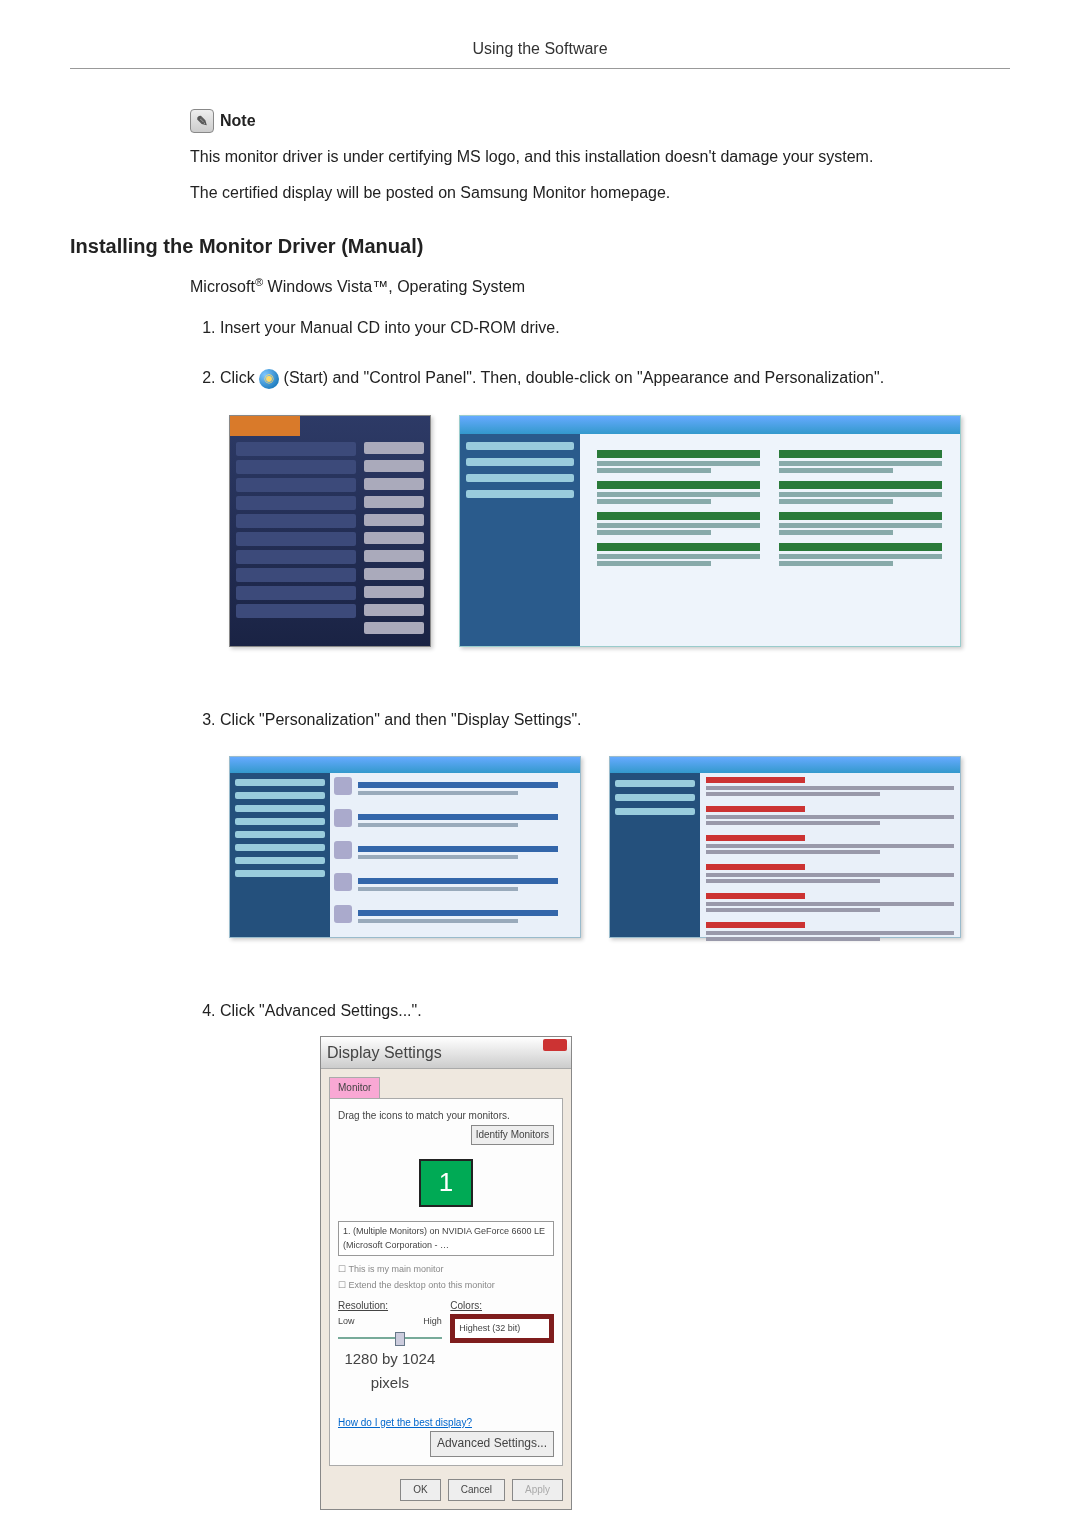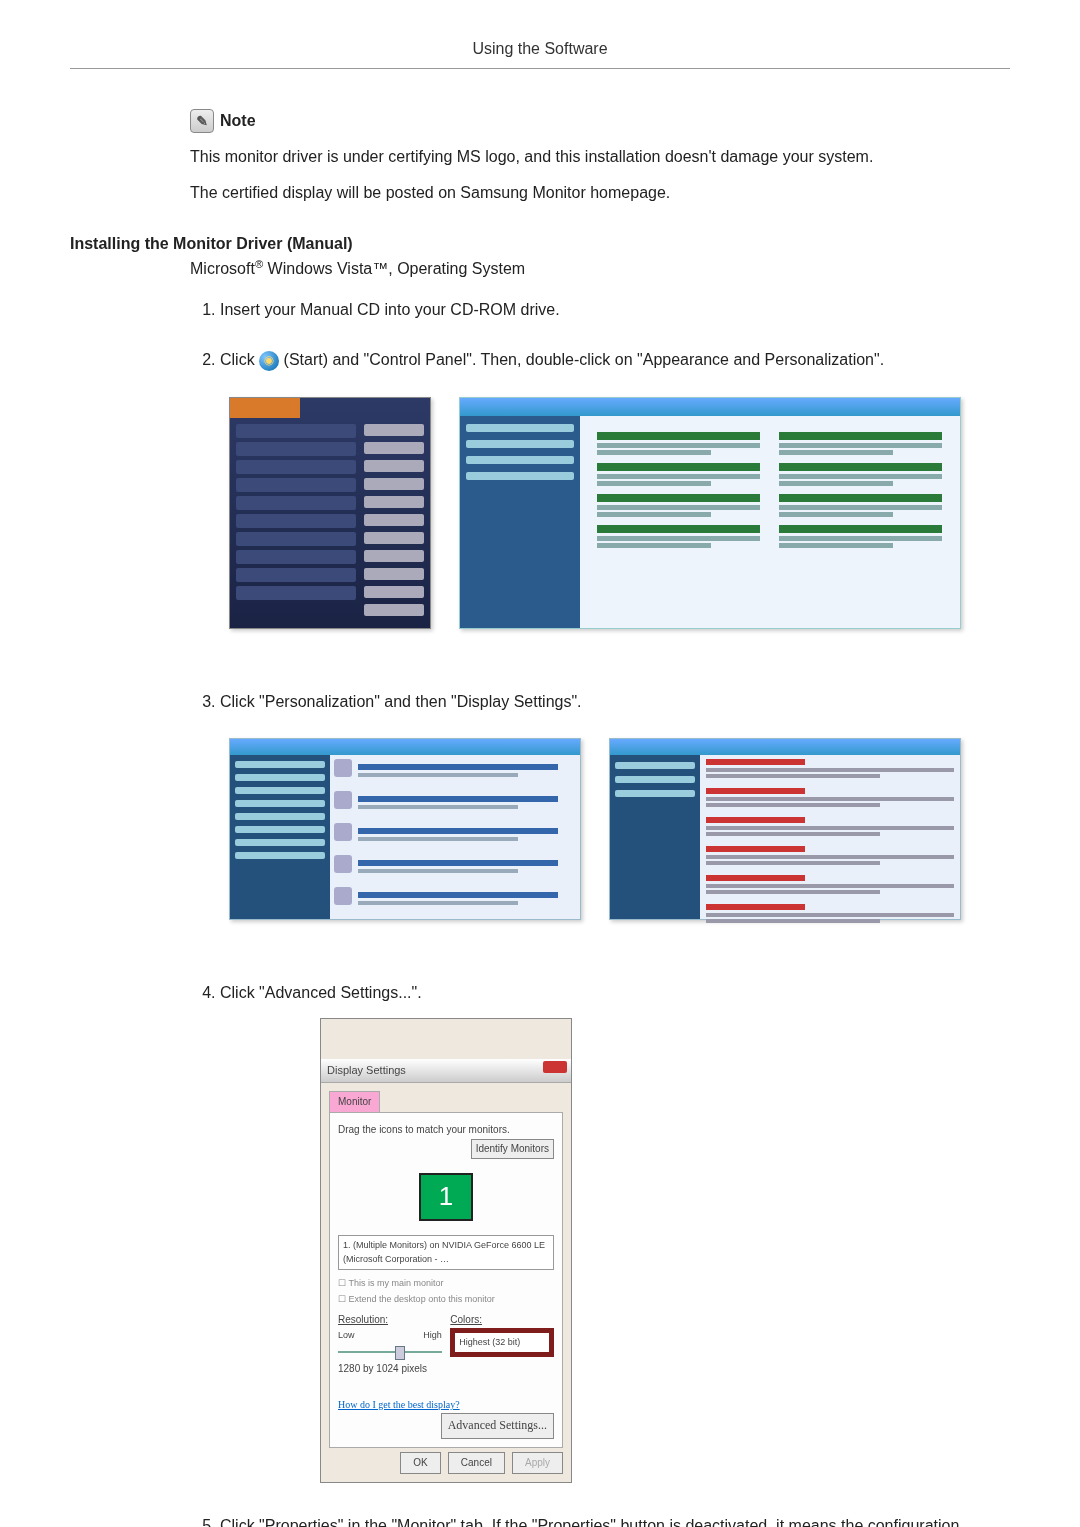--- a/index.html
+++ b/index.html
@@ -42,23 +42,23 @@
     align-items: center;
     justify-content: center;
     font-size: 14px;
     color: #555;
   }
   .note-text p {
     margin: 12px 0;
     line-height: 1.5;
   }
   h2.section-title {
-    font-size: 16px;
+    font-size: 20px;
     font-weight: bold;
-    margin: 20px 0 3px 0;
+    margin: 20px 0 16px 0;
   }
   .subtext {
     margin-left: 120px;
     margin-bottom: 16px;
     line-height: 1.5;
   }
   ol.steps {
     list-style: decimal;
     margin: 0 40px 0 150px;
     padding: 0;
@@ -119,41 +119,41 @@
 
   .shot-d .nav { position:absolute; left:0; top:16px; width:90px; bottom:0; background:#24507c;}
   .shot-d .nav .li{height:7px;background:#9cd;margin:7px 5px;border-radius:2px;}
   .shot-d .body { position:absolute; left:96px; right:6px; top:20px; bottom:6px;}
   .shot-d .blk { margin-bottom:10px;}
   .shot-d .blk .h{height:6px;background:#c33;width:40%;margin-bottom:3px;}
   .shot-d .blk .p{height:4px;background:#99a;margin-bottom:2px;}
   .shot-d .blk .p2{height:4px;background:#99a;width:70%;}
 
   .shot-e { width:250px; border:1px solid #888; margin:12px 0 30px 100px; background:#efe8df; font-size:11px; color:#444;}
-  .shot-e .titlebar { background:linear-gradient(#fff,#ccc); padding:3px 6px; font-size:11px; border-bottom:1px solid #aaa; position:relative;margin-top:40px;}
+  .shot-e .titlebar { background:linear-gradient(#fff,#ccc); padding:3px 6px; font-size:16px; border-bottom:1px solid #aaa; position:relative;}
   .shot-e .titlebar .close{position:absolute;right:4px;top:2px;width:24px;height:12px;background:#c33;border-radius:2px;}
   .shot-e .inner { padding:8px;}
   .shot-e .tab { display:inline-block;padding:2px 8px;border:1px solid #aaa;border-bottom:none;background:#f9a8d4;font-size:10px;}
   .shot-e .panel{border:1px solid #aaa;background:#fdfdfd;padding:8px;}
   .shot-e .drag{font-size:10px;}
   .shot-e .identify{float:right;border:1px solid #888;padding:1px 4px;background:#eee;font-size:10px;}
   .shot-e .mon{width:50px;height:44px;background:#0a5;color:#fff;font-size:26px;display:flex;align-items:center;justify-content:center;margin:14px auto;border:2px solid #222;}
   .shot-e .sel{border:1px solid #999;padding:2px 4px;font-size:9px;background:#fff;margin:6px 0;}
   .shot-e .chk{font-size:9px;color:#888;margin:2px 0;}
   .shot-e .rowflex{display:flex;justify-content:space-between;margin-top:6px;}
   .shot-e .col{width:48%;}
   .shot-e .lbl{font-size:10px;text-decoration:underline;}
   .shot-e .slider{height:2px;background:#7a9;position:relative;margin:8px 0;}
   .shot-e .slider::after{content:"";position:absolute;left:55%;top:-5px;width:8px;height:12px;background:#ccd;border:1px solid #678;}
   .shot-e .slabels{display:flex;justify-content:space-between;font-size:9px;}
-  .shot-e .res{text-align:left;font-size:10px;margin:4px 0;}
+  .shot-e .res{text-align:center;font-size:15px;margin:4px 0;}
   .shot-e .drop{border:5px solid #7f1d1d;font-size:9px;padding:2px 4px;background:#fff;}
   .shot-e .link{color:#0066cc;font-size:10px;text-decoration:underline;margin-top:8px;display:inline-block;}
   .shot-e .adv{float:right;border:1px solid #888;padding:2px 6px;background:#eee;font-size:12px;}
-  .shot-e .btnrow{text-align:right;margin-top:4px;}
+  .shot-e .btnrow{text-align:right;margin-top:13px;}
   .shot-e .btn{display:inline-block;border:1px solid #888;padding:2px 12px;background:#eee;font-size:10px;margin-left:4px;}
   .shot-e .btn.dis{color:#aaa;}
   sup{font-size:0.7em;}
 </style>
 </head>
 <body>
 
 <div class="page-header">
   <span>Using the Software</span>
 </div>
@@ -332,21 +332,21 @@
                 <span>High</span>
               </div>
               <div class="slider"></div>
               <div class="res">1280 by 1024 pixels</div>
             </div>
             <div class="col">
               <div class="lbl">Colors:</div>
               <div class="drop">Highest (32 bit)</div>
             </div>
           </div>
-          <div style="margin-top:8px;font-family:Liberation Serif, serif;">
+          <div style="margin-top:8px;">
             <span class="link">How do I get the best display?</span>
             <span class="adv">Advanced Settings...</span>
             <div style="clear:both"></div>
           </div>
         </div>
         <div class="btnrow">
           <span class="btn">OK</span>
           <span class="btn">Cancel</span>
           <span class="btn dis">Apply</span>
         </div>

